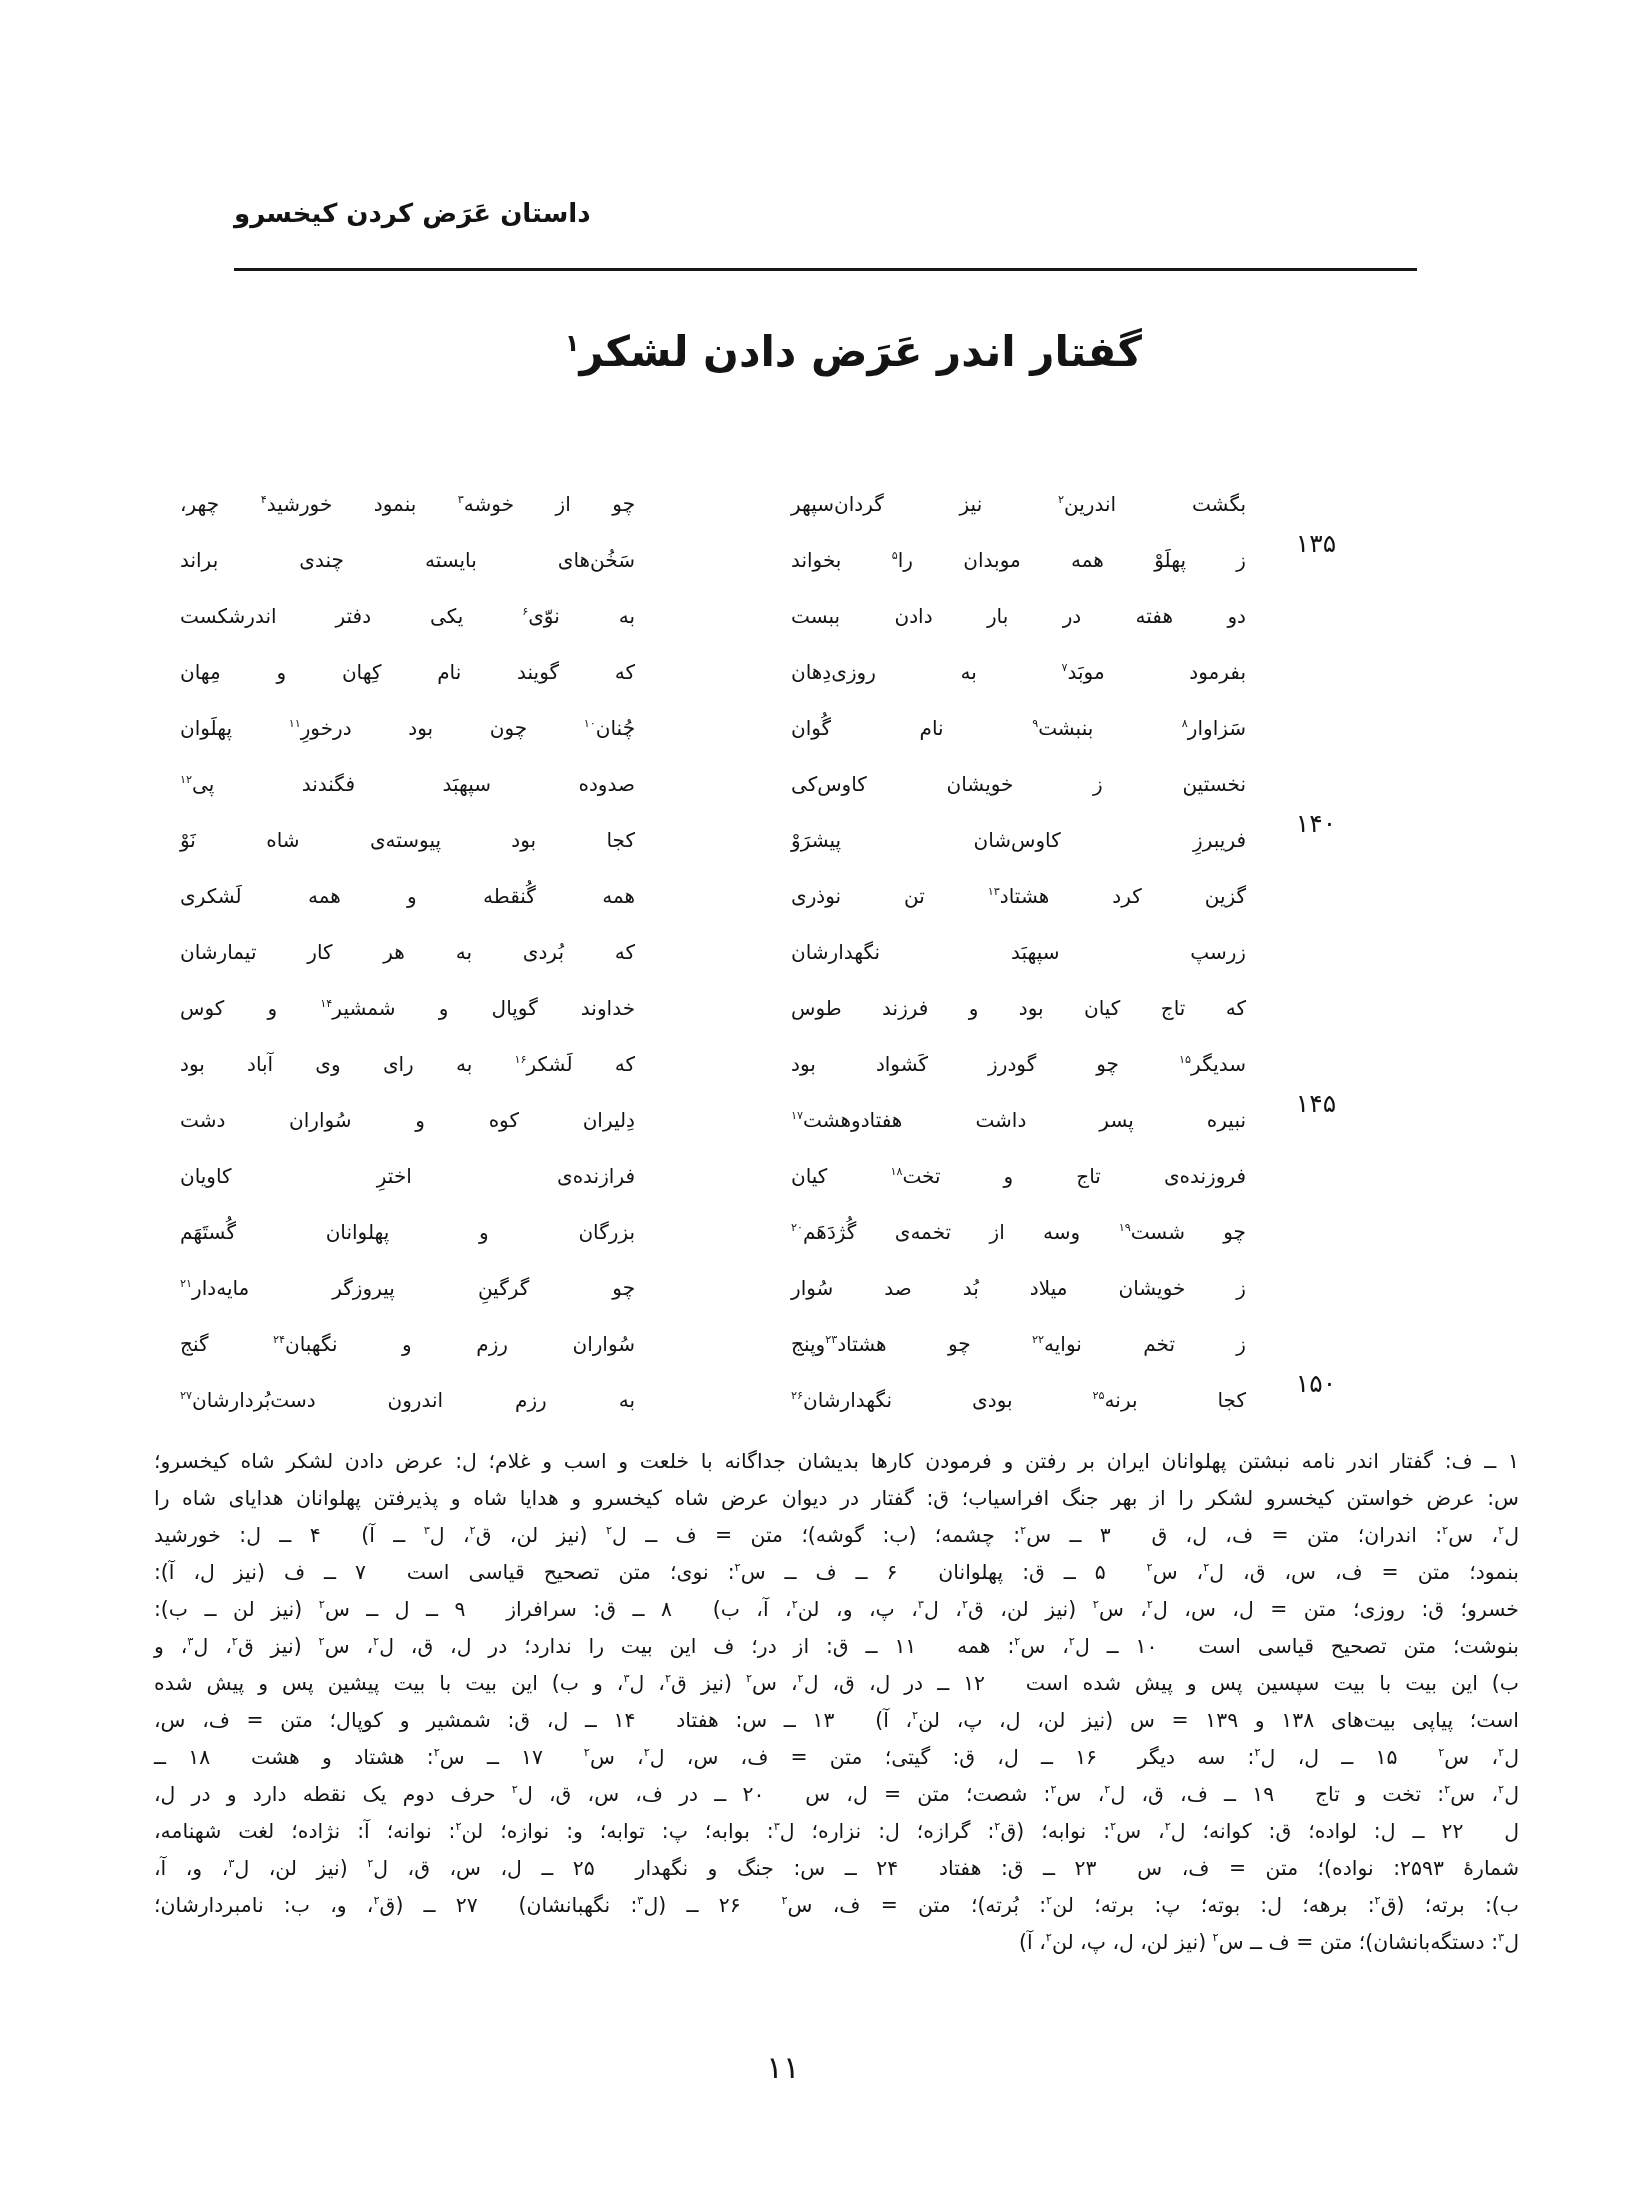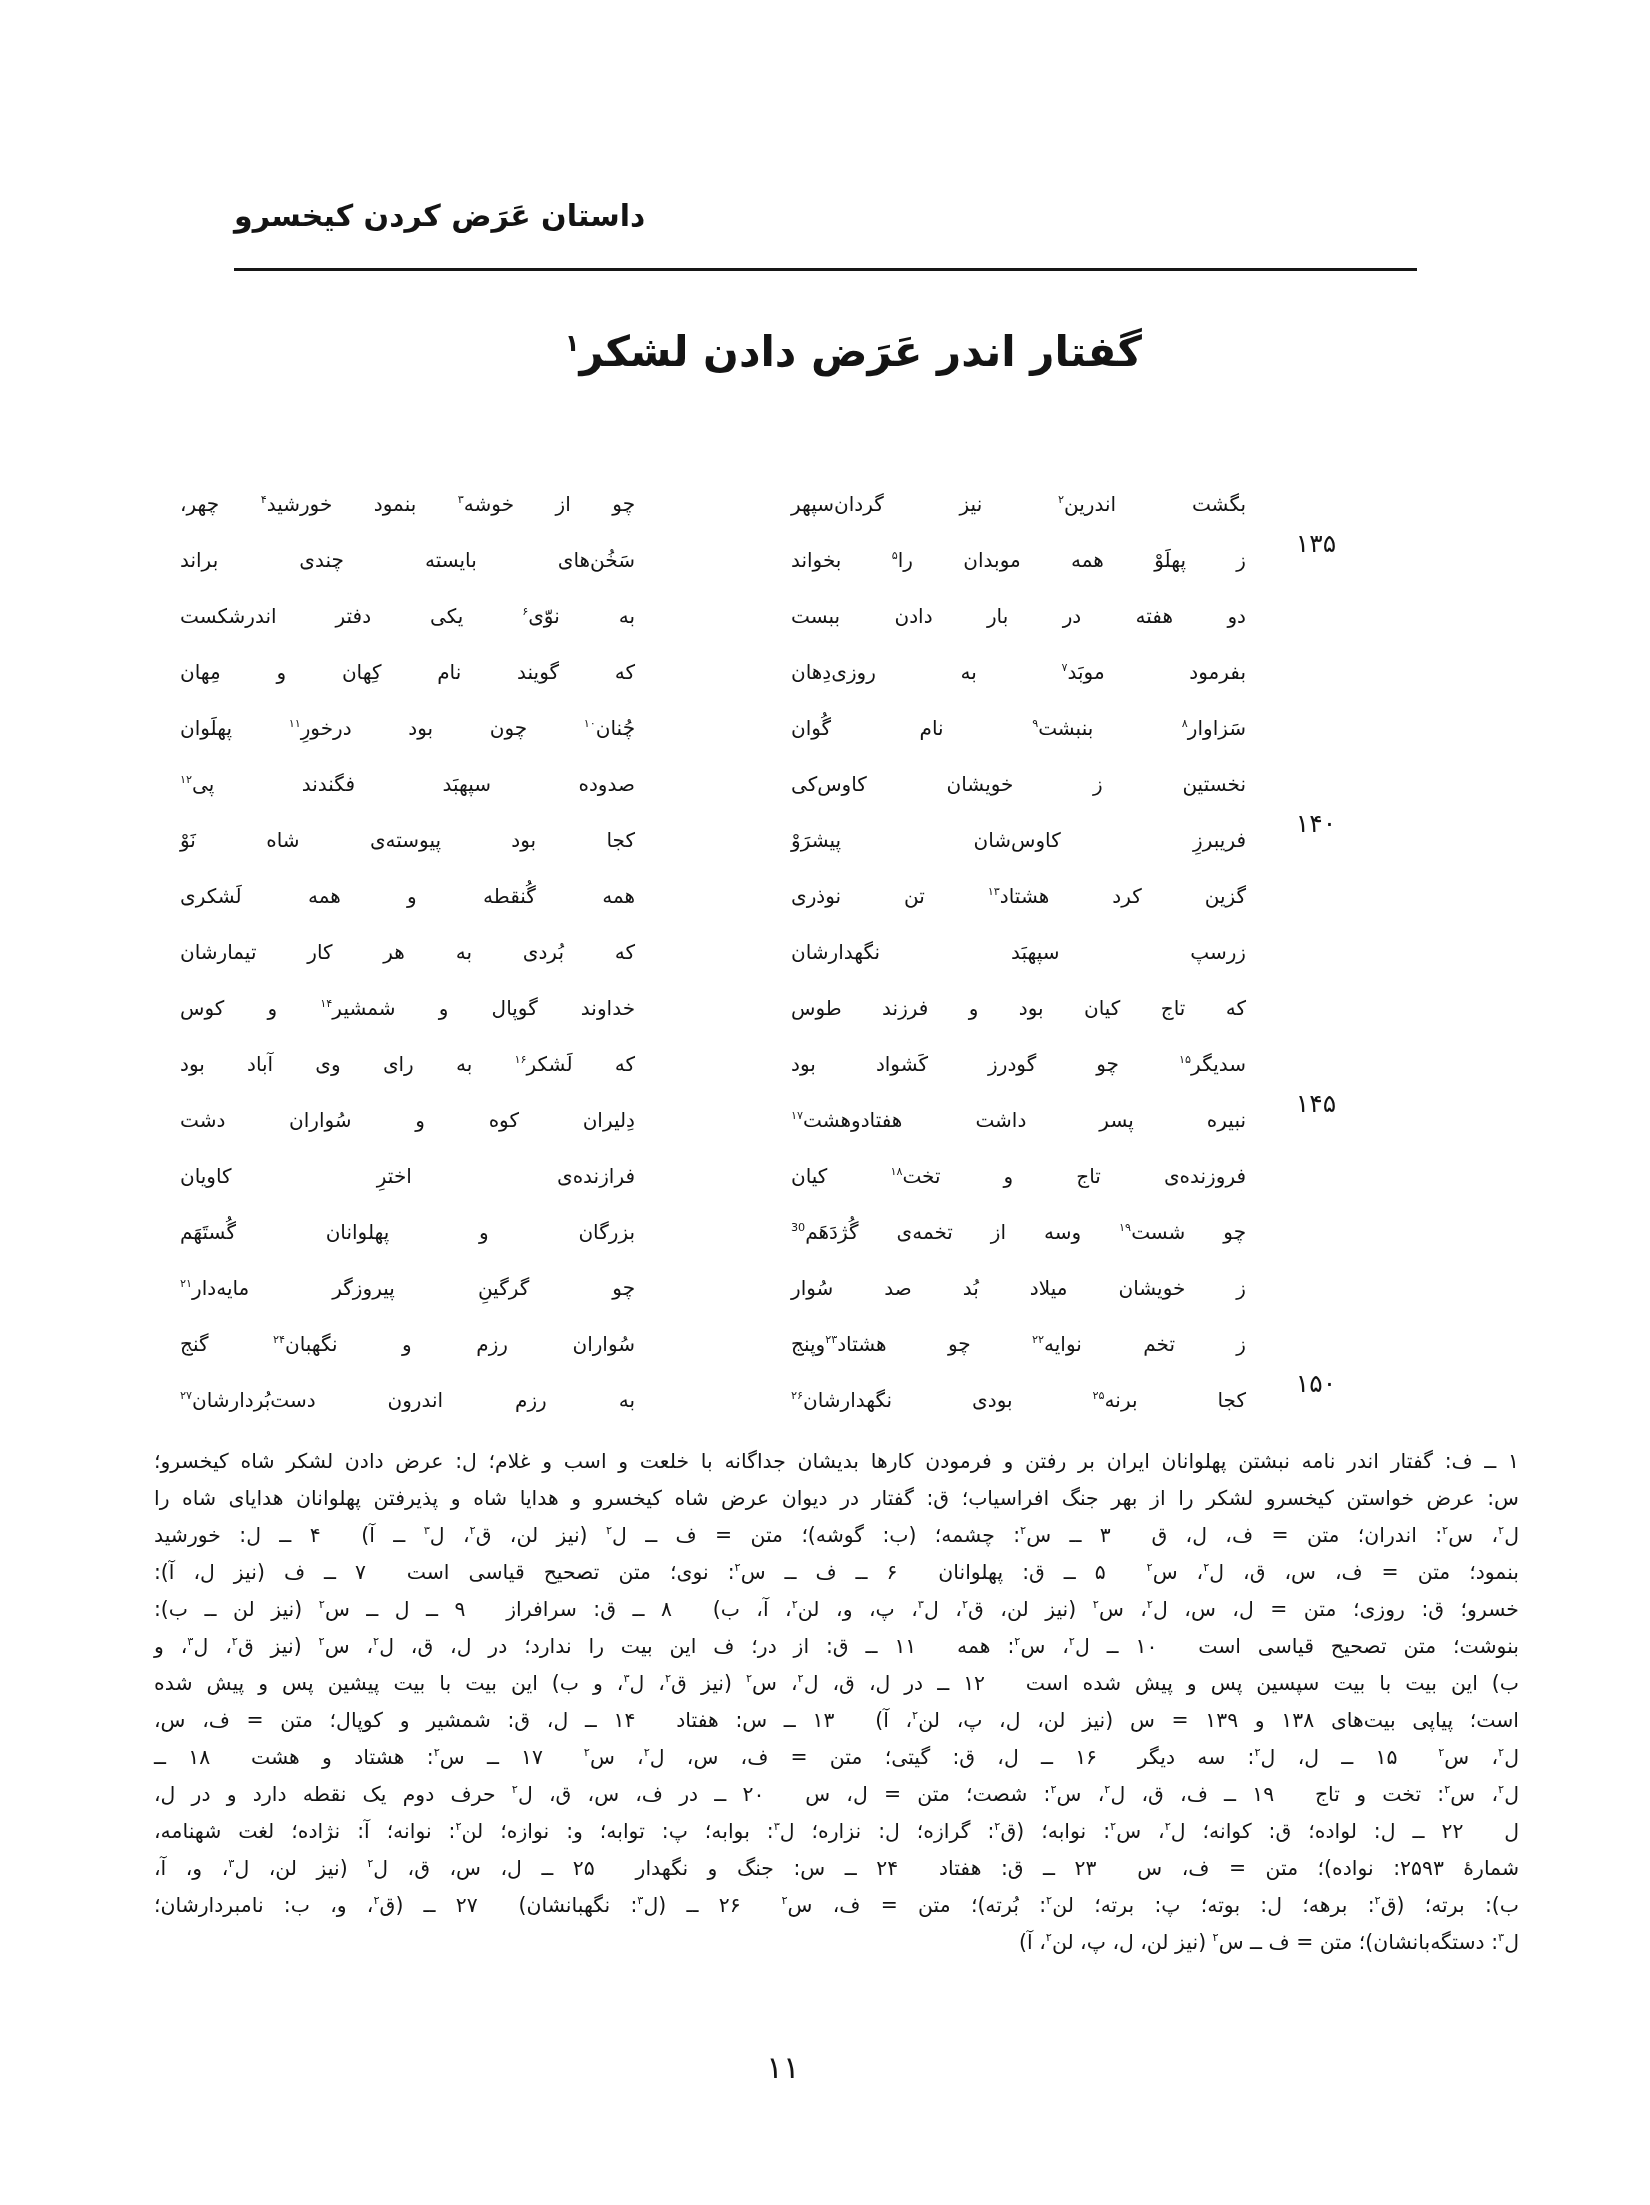--- a/index.html
+++ b/index.html
@@ -8,21 +8,21 @@
     width:1651px;height:2205px;
     background:#ffffff;
     color:#141414;
     font-family:"DejaVu Sans", sans-serif;
     overflow:hidden;
   }
   sup{font-size:56%;vertical-align:super;line-height:0;}
 
   .running-header{
     position:absolute;left:234px;top:198px;
-    direction:rtl;font-size:30px;font-weight:700;
+    direction:rtl;font-size:26px;font-weight:700;
     white-space:nowrap;
   }
   .header-rule{
     position:absolute;left:234px;top:268px;
     width:1183px;height:2.7px;background:#161616;
   }
   .section-title{
     position:absolute;left:0;top:327px;width:1651px;
     direction:rtl;text-align:center;
     font-size:42px;font-weight:700;padding-left:28px;
@@ -145,21 +145,21 @@
   </div>
 
   <div class="verse-row">
     <div class="vnum"></div>
     <div class="hemi hemi-r">فروزنده‌ی تاج و تخت<sup>۱۸</sup> کیان</div>
     <div class="hemi hemi-l">فرازنده‌ی اخترِ کاویان</div>
   </div>
 
   <div class="verse-row">
     <div class="vnum"></div>
-    <div class="hemi hemi-r">چو شست<sup>۱۹</sup> وسه از تخمه‌ی گُژدَهَم<sup>30</sup></div>
+    <div class="hemi hemi-r">چو شست<sup>۱۹</sup> وسه از تخمه‌ی گُژدَهَم<sup>۲۰</sup></div>
     <div class="hemi hemi-l">بزرگان و پهلوانان گُستَهَم</div>
   </div>
 
   <div class="verse-row">
     <div class="vnum"></div>
     <div class="hemi hemi-r">ز خویشان میلاد بُد صد سُوار</div>
     <div class="hemi hemi-l">چو گرگینِ پیروزگر مایه‌دار<sup>۲۱</sup></div>
   </div>
 
   <div class="verse-row">

